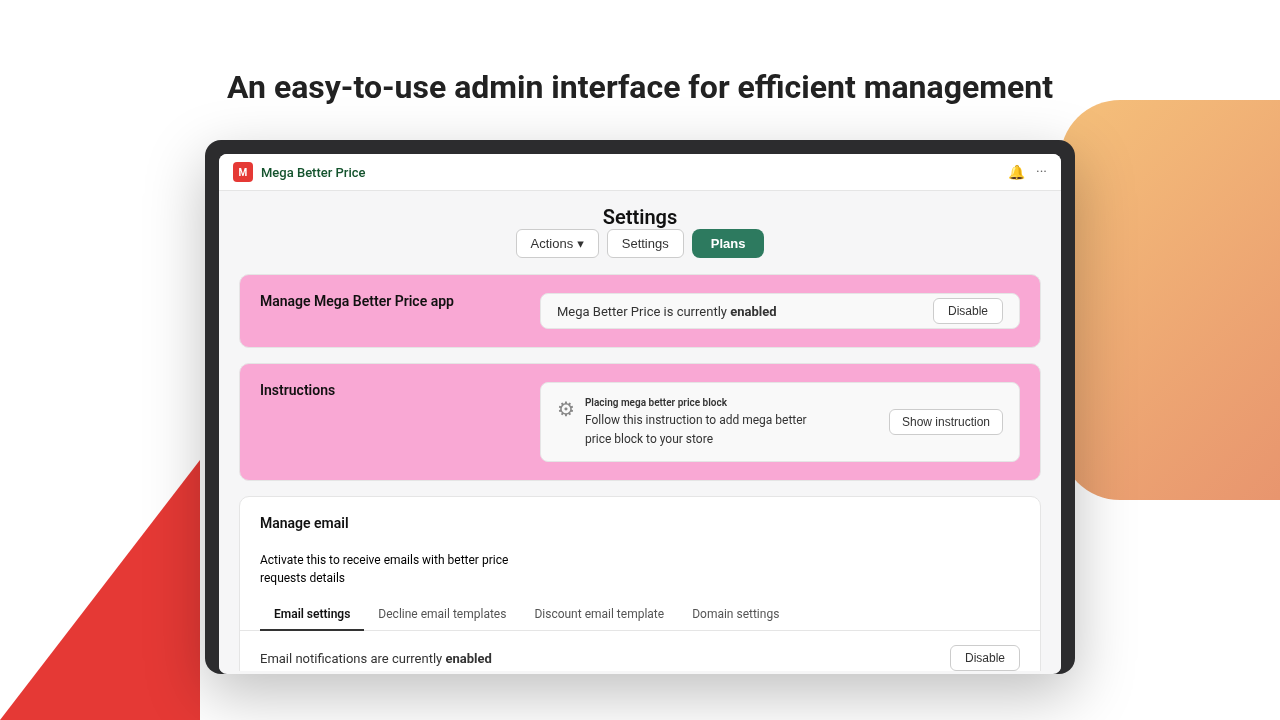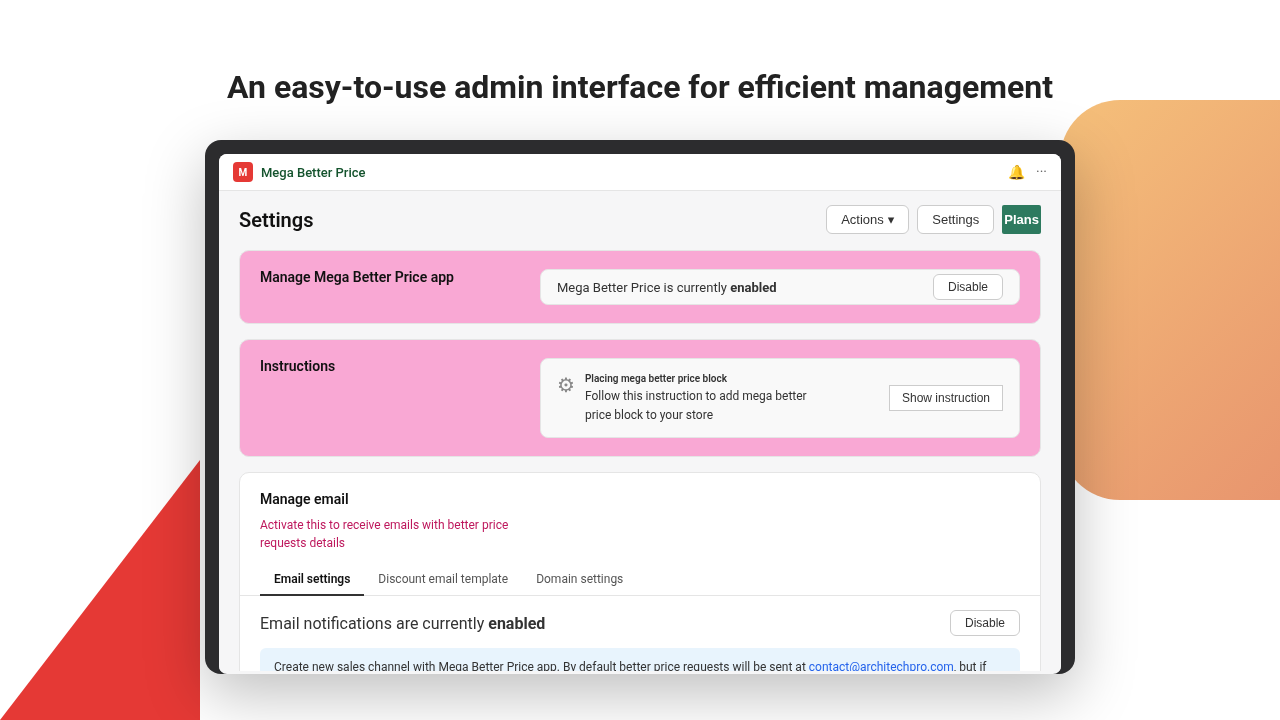--- a/index.html
+++ b/index.html
@@ -113,20 +113,21 @@
       height: calc(520px - 40px);
       overflow-y: auto;
     }
 
     
     .settings-header {
       display: flex;
       align-items: center;
       justify-content: space-between;
       margin-bottom: 16px;
+      flex-direction: column;
     }
     .settings-title {
       font-size: 20px;
       font-weight: 600;
       color: #111;
     }
     .header-buttons {
       display: flex;
       gap: 8px;
     }
@@ -145,24 +146,24 @@
     .btn-settings {
       padding: 6px 14px;
       border: 1px solid #ccc;
       background: #fff;
       border-radius: 6px;
       font-size: 13px;
       cursor: pointer;
       color: #333;
     }
     .btn-plans {
-      padding: 6px 2px;
+      padding: 6px 19px;
       border: none;
       background: #2d7a5f;
-      border-radius: 2px;
+      border-radius: 8px;
       font-size: 13px;
       cursor: pointer;
       color: #fff;
       font-weight: 600;
     }
 
     
     .card {
       background: #f9a8d4;
       border-radius: 10px;
@@ -179,22 +180,22 @@
       width: 280px;
       flex-shrink: 0;
     }
     .card-label-title {
       font-size: 14px;
       font-weight: 600;
       color: #111;
     }
     .card-label-sub {
       font-size: 12px;
-      color: #be185d;
-      margin-top: 9px;
+      color: #000000;
+      margin-top: 20px;
       line-height: 1.5;
     }
     .card-content {
       flex: 1;
     }
 
     
     .status-row {
       display: flex;
       align-items: center;
@@ -248,21 +249,21 @@
       line-height: 1.6;
     }
     .instruction-title {
       font-weight: 600;
       font-size: 10px;
     }
     .btn-show-instruction {
       padding: 5px 12px;
       border: 1px solid #ccc;
       background: #fff;
-      border-radius: 0;
+      border-radius: 6px;
       font-size: 12px;
       cursor: pointer;
       color: #333;
       white-space: nowrap;
       flex-shrink: 0;
     }
 
     
     .manage-email-card {
       background: #fff;
@@ -296,21 +297,21 @@
     .email-content {
       padding: 14px 20px 14px 20px;
     }
     .email-status-row {
       display: flex;
       align-items: center;
       justify-content: space-between;
       margin-bottom: 12px;
     }
     .email-status-text {
-      font-size: 16px;
+      font-size: 13px;
       color: #333;
       text-align: center;
     }
     .email-status-text strong {
       font-weight: 700;
     }
     .info-box {
       background: #e8f4fd;
       border-radius: 6px;
       padding: 10px 14px;
@@ -398,20 +399,21 @@
       <div class="manage-email-card">
         <div class="manage-email-top">
           <div class="card-label">
             <div class="card-label-title">Manage email</div>
             <div class="card-label-sub">Activate this to receive emails with better price requests details</div>
           </div>
           <div style="flex:1"></div>
         </div>
         <div class="tabs-row">
           <div class="tab-item active">Email settings</div>
+          <div class="tab-item">Decline email templates</div>
           <div class="tab-item">Discount email template</div>
           <div class="tab-item">Domain settings</div>
         </div>
         <div class="email-content">
           <div class="email-status-row">
             <span class="email-status-text">
               <span>Email notifications are currently </span><strong>enabled</strong>
             </span>
             <button class="btn-disable">Disable</button>
           </div>

